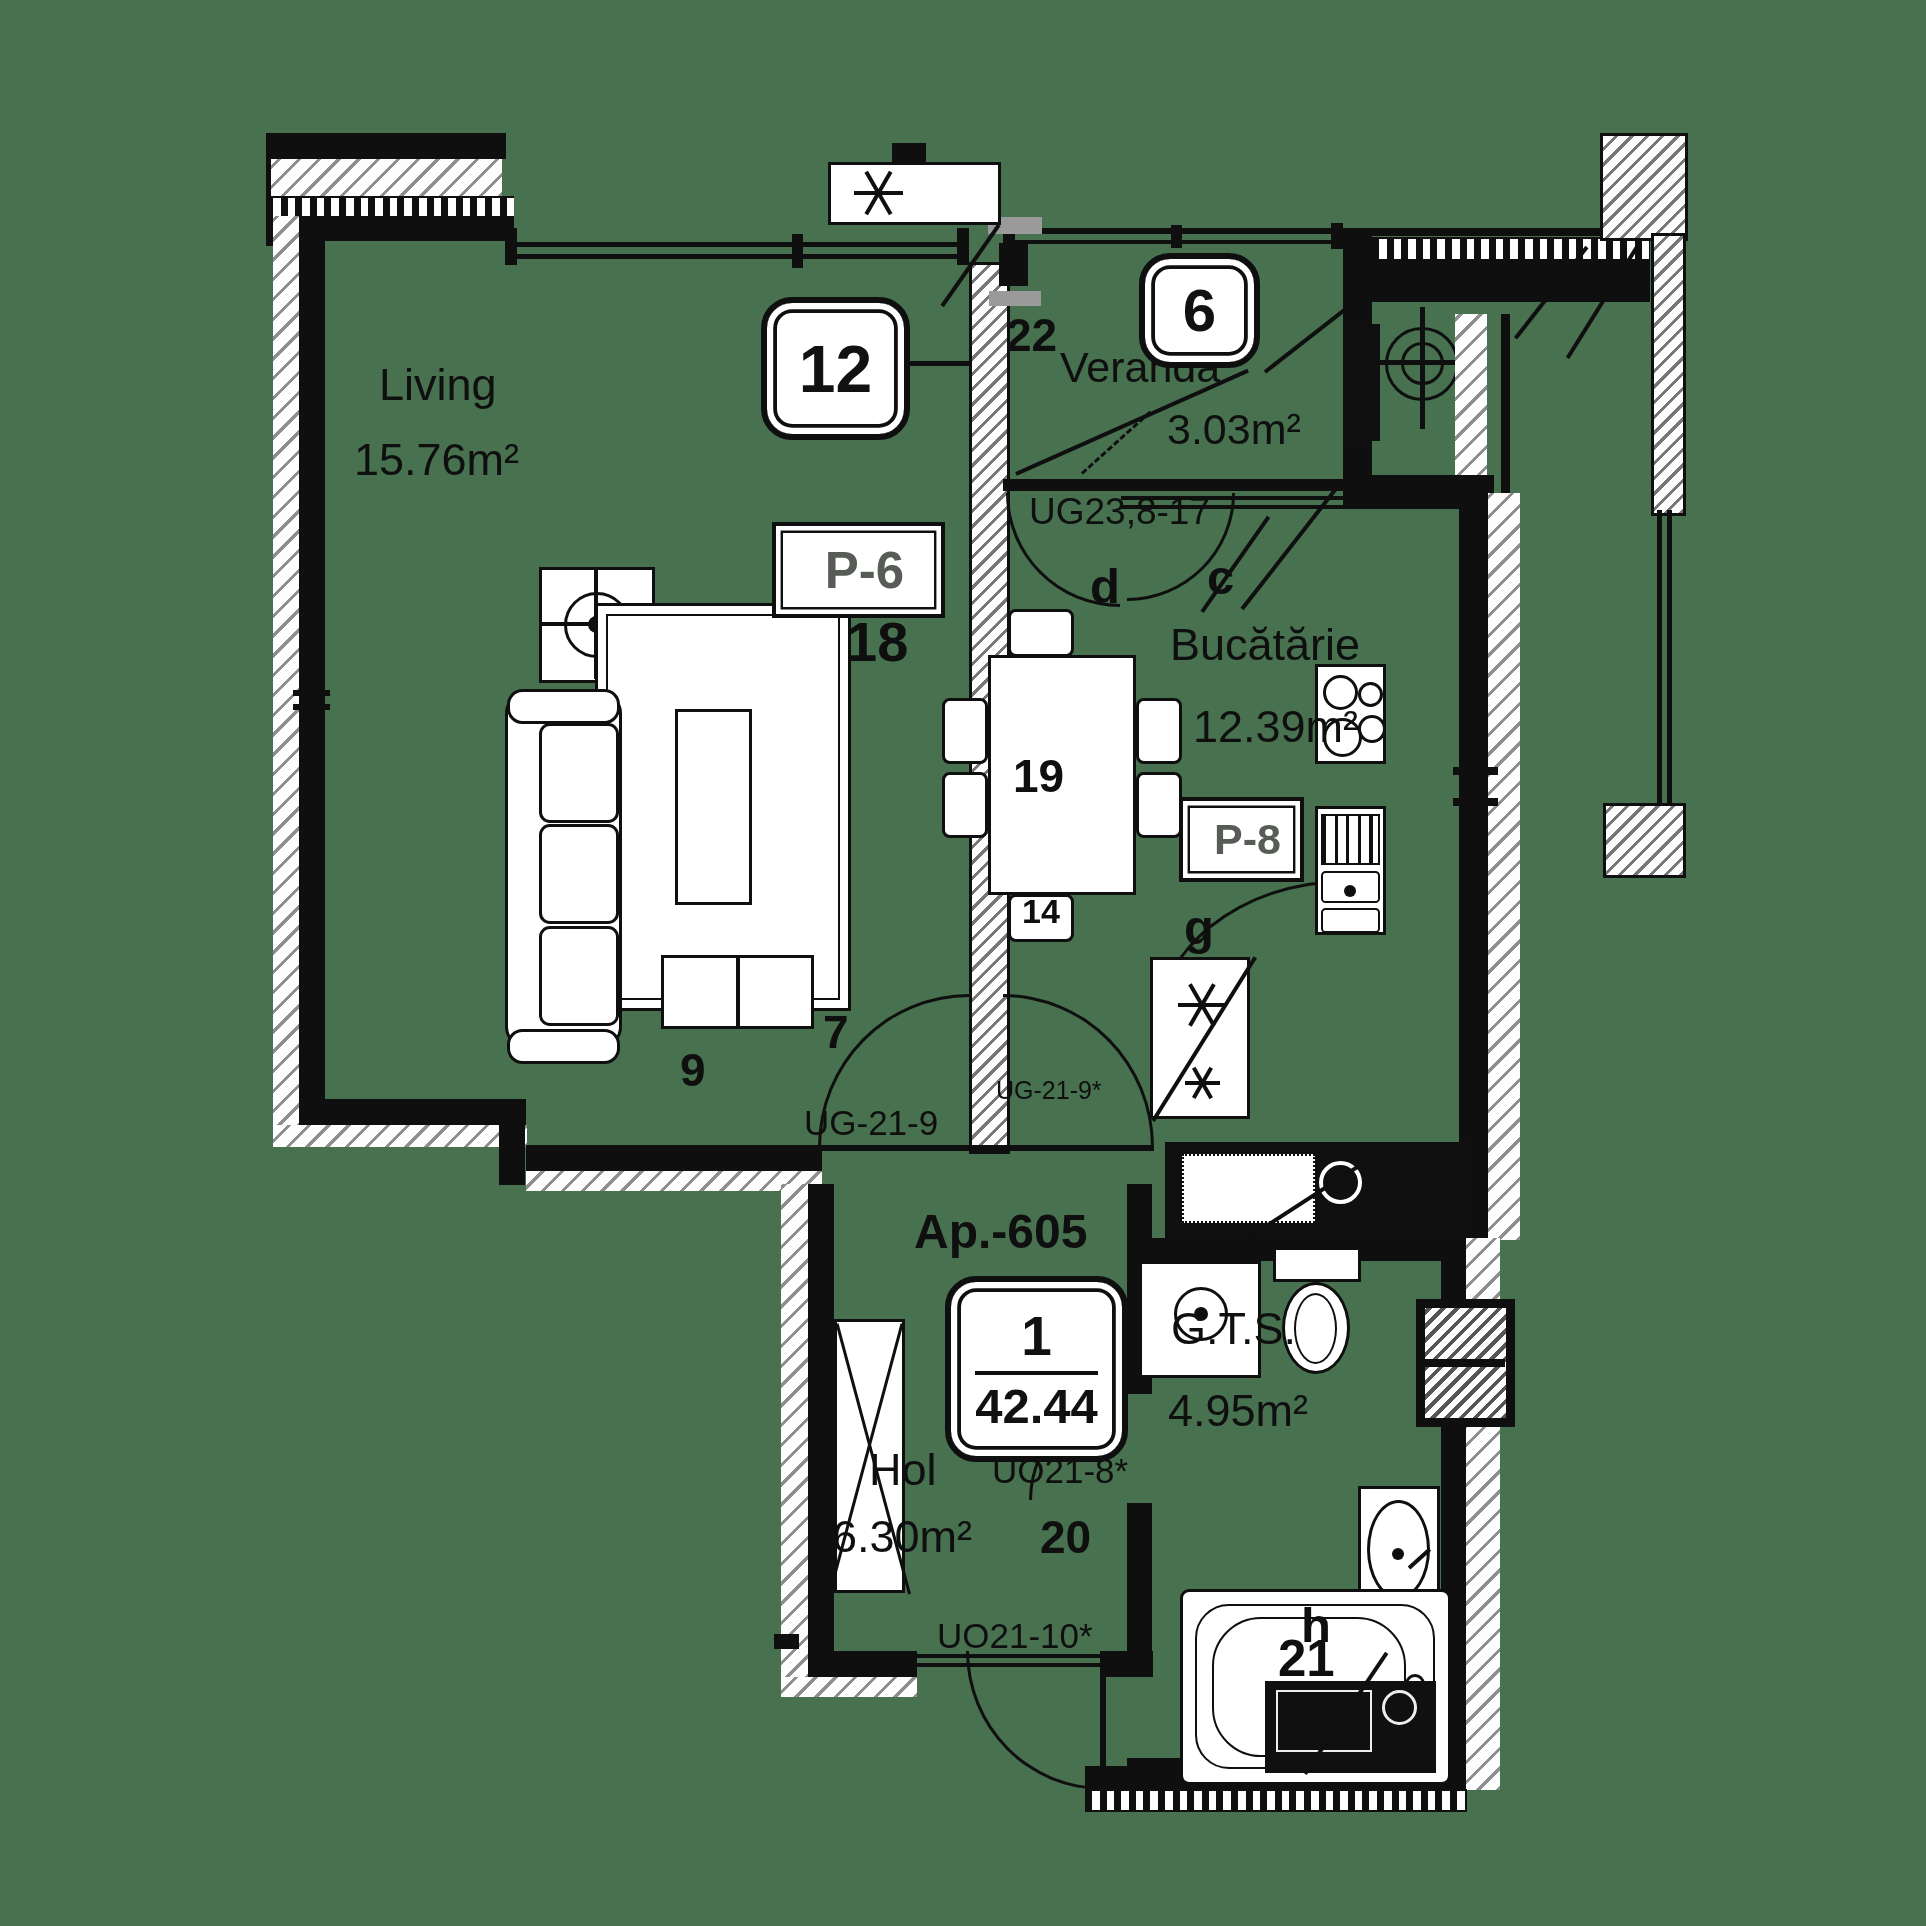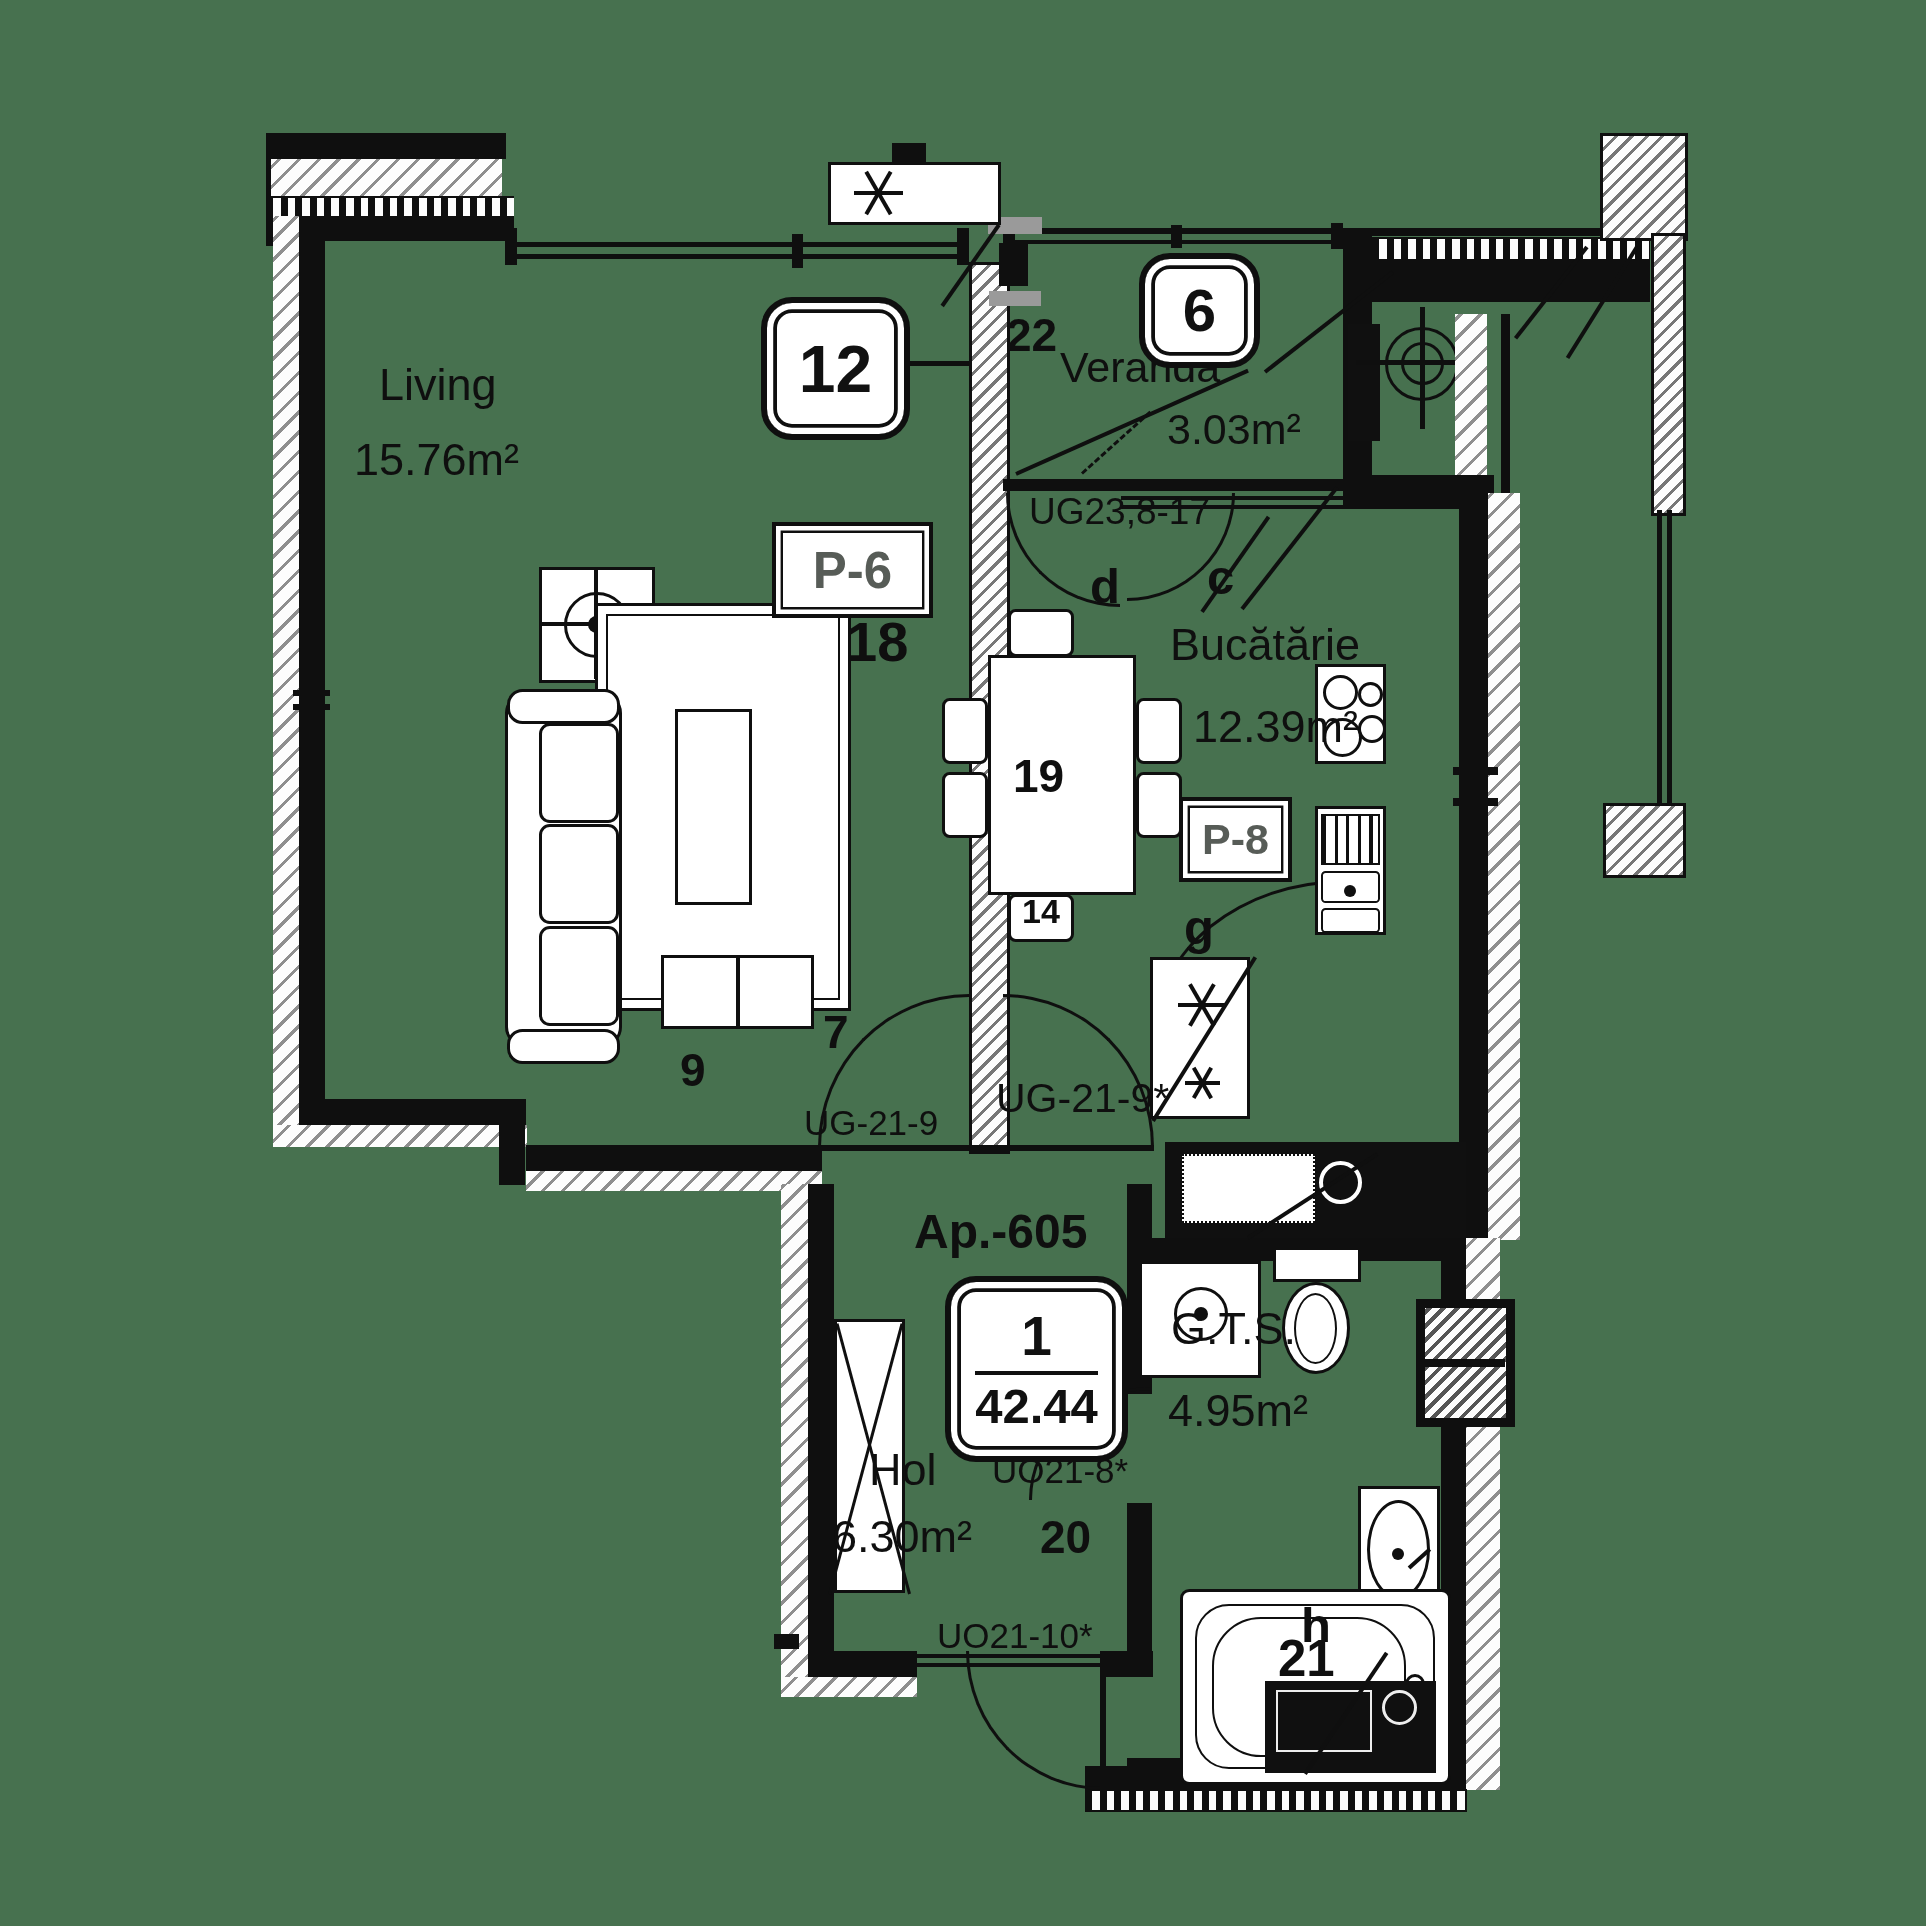--- a/index.html
+++ b/index.html
@@ -32,21 +32,21 @@
   .lbl{position:absolute;white-space:nowrap;line-height:1.05;color:#0f0f0f;z-index:30;}
   .b{font-weight:bold;}
   .gray{color:#575c57;}
   
   .badge{position:absolute;background:#fff;border:6.2px solid #0f0f0f;border-radius:31px;
          box-shadow:inset 0 0 0 6.2px #fff, inset 0 0 0 10px #0f0f0f;
          display:flex;align-items:center;justify-content:center;font-weight:bold;z-index:40;}
   
   .pbox{position:absolute;background:#fff;border:4.6px solid #0f0f0f;
         box-shadow:inset 0 0 0 4.6px #fff, inset 0 0 0 7px #0f0f0f;
-        display:flex;align-items:center;justify-content:center;font-weight:bold;z-index:35;}
+        display:flex;align-items:center;justify-content:center;font-weight:bold;z-index:35;padding-left:12px;}
   .ring{position:absolute;border:3.9px solid #0f0f0f;border-radius:50%;background:transparent;box-sizing:border-box;}
   .dot{position:absolute;background:#0f0f0f;border-radius:50%;}
   
   .star{position:absolute;}
   .star i{position:absolute;left:0;top:50%;width:100%;height:3.9px;margin-top:-2.3px;background:#0f0f0f;}
   .star i.r60{transform:rotate(60deg);} .star i.r120{transform:rotate(120deg);}
   .fr{position:absolute;box-sizing:border-box;}
 </style>
 </head>
 <body>
@@ -282,21 +282,21 @@
   <span class="lbl b" style="left:1207px;top:552px;font-size:49px;">c</span>
   <span class="lbl" style="left:1170px;top:621px;font-size:45px;">Bucătărie</span>
   <span class="lbl" style="left:1193px;top:703px;font-size:45px;">12.39m²</span>
   <span class="lbl b" style="left:846px;top:613px;font-size:56px;">18</span>
   <span class="lbl b" style="left:1013px;top:752px;font-size:46px;">19</span>
   <span class="lbl b" style="left:1022px;top:894px;font-size:34px;">14</span>
   <span class="lbl b" style="left:1184px;top:902px;font-size:49px;">g</span>
   <span class="lbl b" style="left:680px;top:1046px;font-size:46px;">9</span>
   <span class="lbl b" style="left:823px;top:1008px;font-size:46px;">7</span>
   <span class="lbl" style="left:804px;top:1077px;font-size:35px;margin-top:28px;">UG-21-9</span>
-  <span class="lbl" style="left:996px;top:1077px;font-size:41px;">UG-21-9*</span>
+  <span class="lbl" style="left:996px;top:1077px;font-size:25px;">UG-21-9*</span>
   <span class="lbl b" style="left:914px;top:1207px;font-size:48px;">Ap.-605</span>
   <span class="lbl" style="left:869px;top:1446px;font-size:45px;">Hol</span>
   <span class="lbl" style="left:832px;top:1513px;font-size:45px;">6.30m²</span>
   <span class="lbl b" style="left:1040px;top:1513px;font-size:46px;">20</span>
   <span class="lbl" style="left:992px;top:1453px;font-size:35px;">UO21-8*</span>
   <span class="lbl" style="left:1171px;top:1305px;font-size:45px;">G.T.S.</span>
   <span class="lbl" style="left:1168px;top:1387px;font-size:45px;">4.95m²</span>
   <span class="lbl b" style="left:1301px;top:1600px;font-size:49px;">h</span>
   <span class="lbl b" style="left:1278px;top:1632px;font-size:51px;">21</span>
   <span class="lbl" style="left:937px;top:1618px;font-size:35px;">UO21-10*</span>

